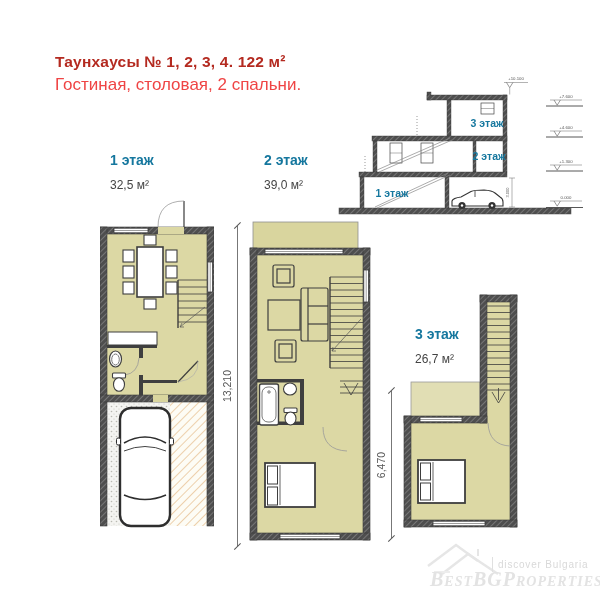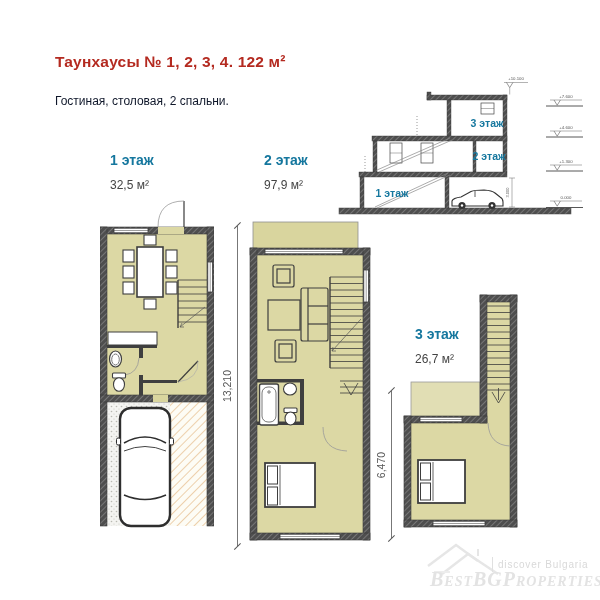--- a/index.html
+++ b/index.html
@@ -1,21 +1,21 @@
 <!DOCTYPE html>
 <html style="--accent-red: #b42a20; --accent-teal: #15779e; --floor-fill: #dcd8a4; --terrace-fill: #e1deb4; --wall: #4e4e4e;"><head>
 <meta charset="utf-8">
 <style>
   *{margin:0;padding:0;box-sizing:border-box}
   body{margin:0;background:#fff}
   #canvas{position:relative;width:600px;height:600px;background:#fff;overflow:hidden;
           font-family:"Liberation Sans",sans-serif}
   .abs{position:absolute}
   .page-title{font-weight:bold;font-size:15.5px;color:var(--accent-red,#b42a20);letter-spacing:.2px}
-  .page-sub{font-size:12px;color:#0f172a;margin-top:20px}
+  .page-sub{font-size:17px;color:#ef4444;margin-top:1px}
   .scheme-title{font-weight:bold;font-size:16px;color:var(--accent-teal,#15779e)}
   .floor-label{font-weight:bold;font-size:14px;color:var(--accent-teal,#15779e)}
   .floor-area{font-size:12px;color:#444;margin-top:10px}
   .dim{color:#555;font-size:10.5px}
   .dim .lab{display:block;text-align:center;margin-bottom:1px}
   .dim-line{position:relative;height:1px;background:#777}
   .vline{position:absolute;top:0;bottom:0;width:1px;background:#777}
   .tick{position:absolute;width:9px;height:1.2px;background:#555;transform:rotate(-45deg)}
   .vlab{position:absolute;left:-32px;width:60px;text-align:center;transform:rotate(-90deg);white-space:nowrap}
   .wm-tag{font-size:10px;color:#d9d9d9;letter-spacing:.8px}
@@ -48,21 +48,21 @@
 
   <div class="abs page-title" style="left:55px;top:53px">Таунхаусы № 1, 2, 3, 4. 122 м²</div>
   <div class="abs page-sub" style="left:55px;top:74px">Гостиная, столовая, 2 спальни.</div>
 
   <div class="abs" style="left:110px;top:152px">
     <div class="floor-label">1 этаж</div>
     <div class="floor-area">32,5 м²</div>
   </div>
   <div class="abs" style="left:264px;top:152px">
     <div class="floor-label">2 этаж</div>
-    <div class="floor-area">97,9 м²</div>
+    <div class="floor-area">39,0 м²</div>
   </div>
   <div class="abs" style="left:415px;top:326px">
     <div class="floor-label">3 этаж</div>
     <div class="floor-area">26,7 м²</div>
   </div>
 
   <svg class="abs" style="left:335px;top:70px" width="262" height="148" viewBox="0 0 262 148">
     <rect x="4" y="138" width="232" height="6" fill="url(#pat-wall)" stroke="#444" stroke-width="0.5"></rect>
     <g fill="url(#pat-wall)" stroke="#333" stroke-width="0.4">
       <rect x="92" y="22" width="4" height="8"></rect>

